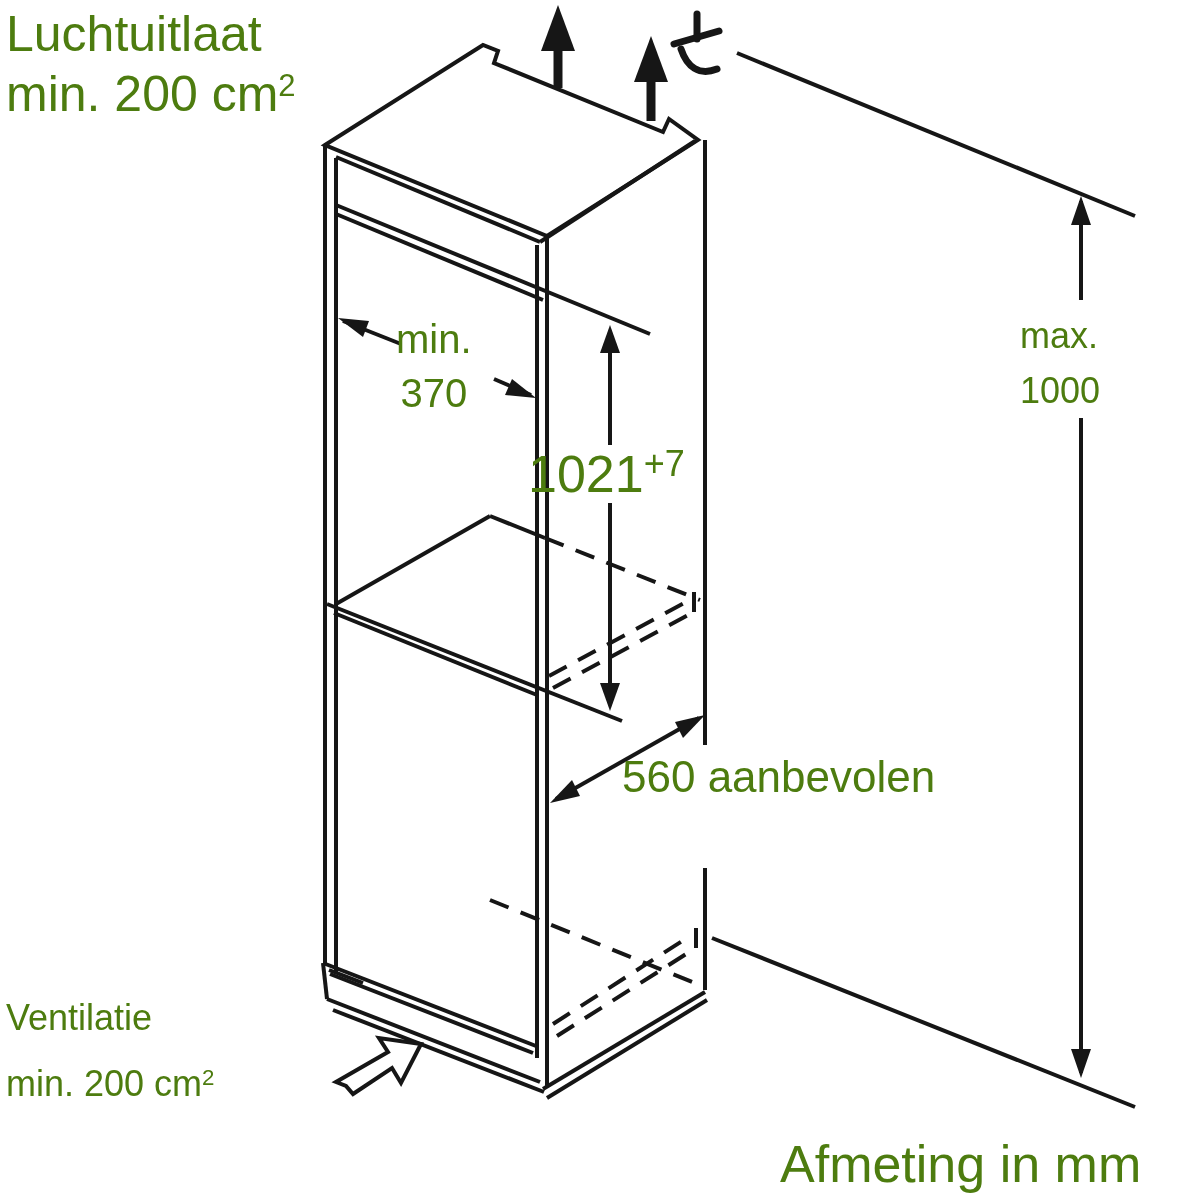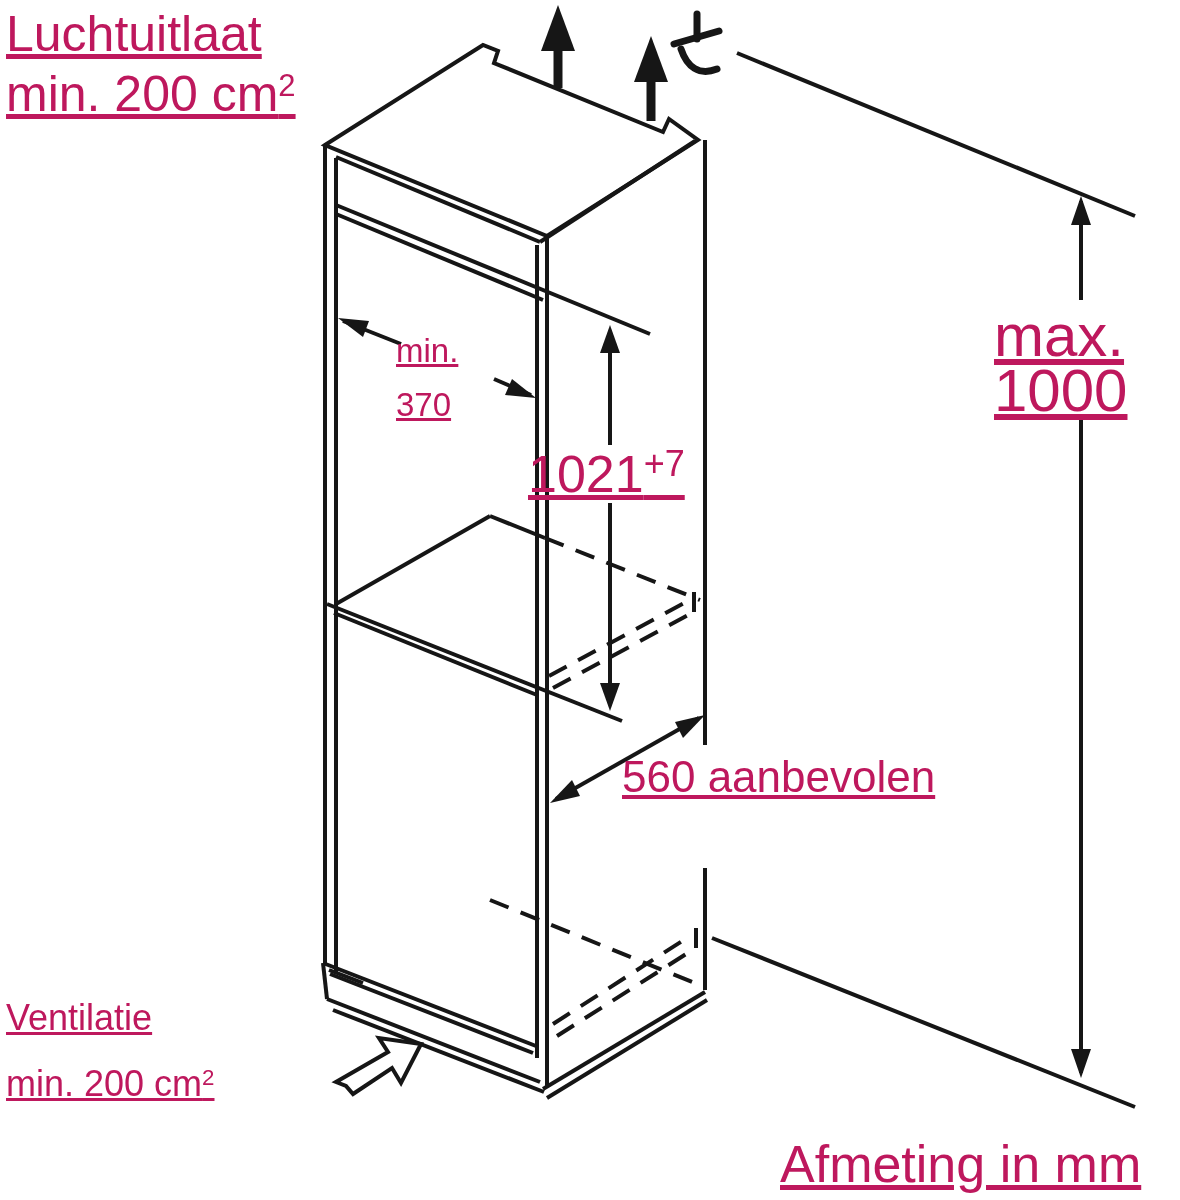--- a/index.html
+++ b/index.html
@@ -7,29 +7,28 @@
     position:relative;
     width:1180px;height:1200px;
     background:#ffffff;
     font-family:"Liberation Sans", sans-serif;
     color:#141414;
     overflow:hidden;
   }
   .stage svg{position:absolute;left:0;top:0;}
   .label{
     position:absolute;
-    color:#be185d;
+    color:#4d7c0f;
     white-space:nowrap;
     line-height:1.1;
-    text-decoration:underline;
   }
   .lbl-air{left:6px;top:4px;font-size:50px;line-height:60px;}
-  .lbl-width{left:396px;top:324px;font-size:33px;line-height:54px;}
+  .lbl-width{left:396px;top:312px;font-size:40px;line-height:54px;text-align:center;}
   .lbl-height{left:528px;top:446px;font-size:52px;}
-  .lbl-max{left:994px;top:308px;font-size:60px;line-height:55px;}
+  .lbl-max{left:1020px;top:308px;font-size:36px;line-height:55px;}
   .lbl-depth{left:622px;top:750px;font-size:44px;line-height:54px;}
   .lbl-plint{left:6px;top:985px;font-size:36px;line-height:66px;}
   .lbl-units{left:780px;top:1136px;font-size:52px;}
   .sup{font-size:0.62em;position:relative;top:-0.5em;}
   .tol{font-size:36px;position:relative;top:-0.45em;}
 </style>
 </head>
 <body>
 
 <div class="stage">

